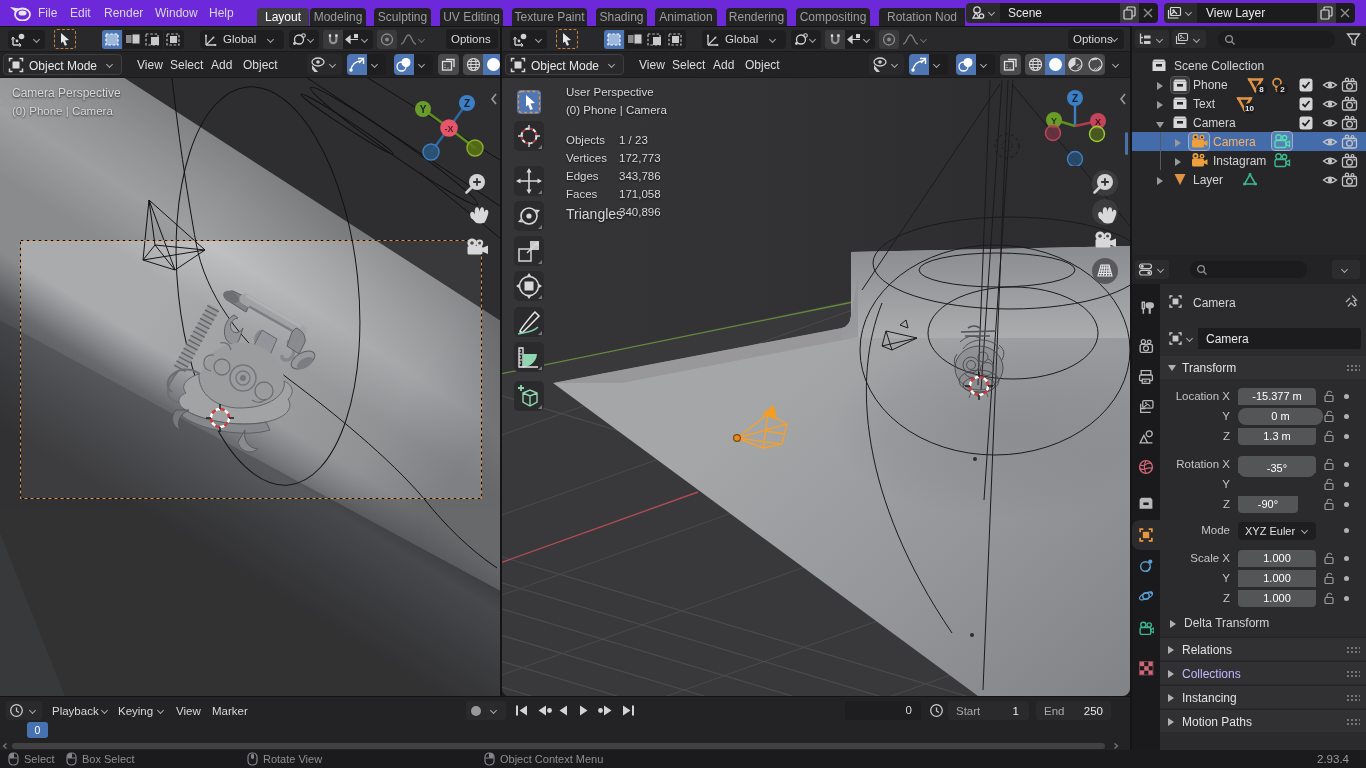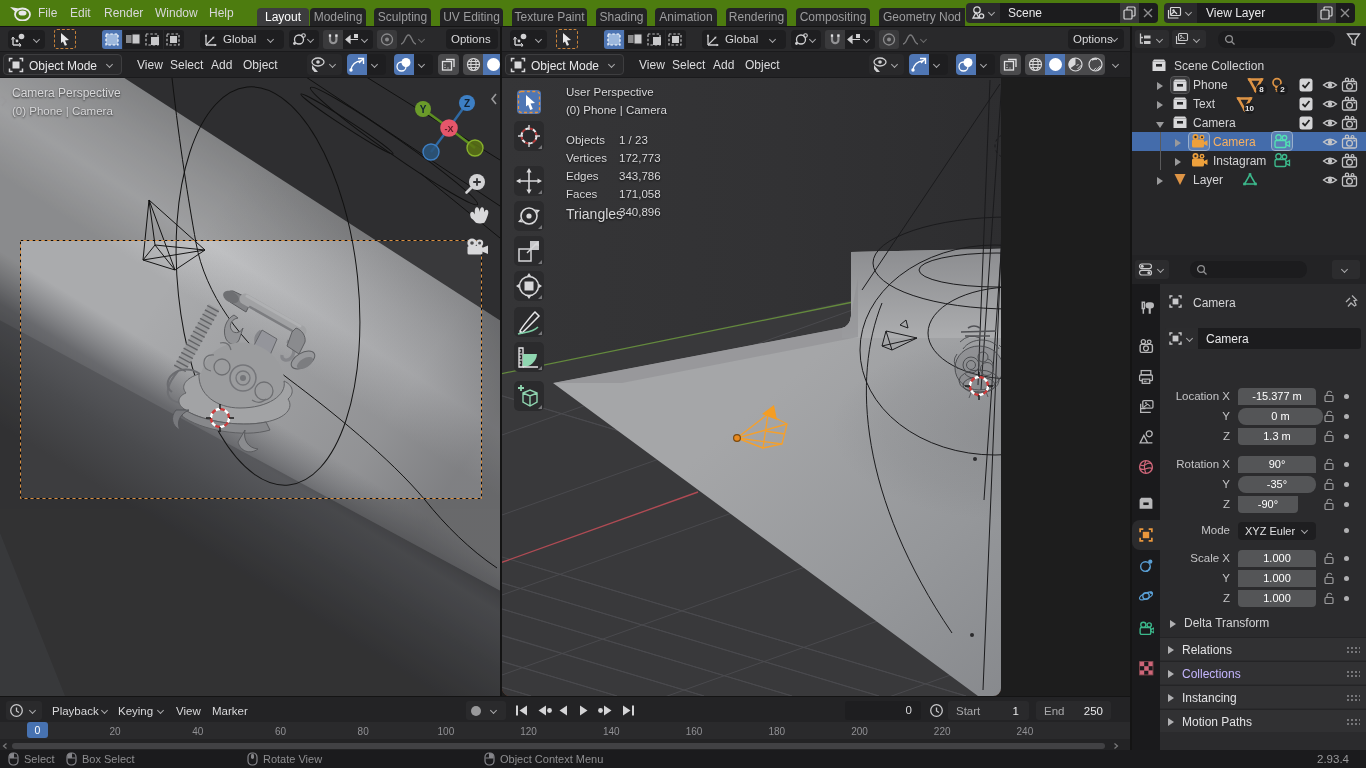--- a/index.html
+++ b/index.html
@@ -13,41 +13,41 @@
 .menuitem{position:absolute;color:#dcdcde;font-size:12px;top:6px}
 .panelhead{position:absolute;left:0;width:234px;height:23px;background:#313133;color:#dcdcde;font-size:12px}
 .tri-r{position:absolute;width:0;height:0;border-top:4px solid transparent;border-bottom:4px solid transparent;border-left:6px solid #b0b0b2}
 .tri-d{position:absolute;width:0;height:0;border-left:4px solid transparent;border-right:4px solid transparent;border-top:6px solid #b0b0b2}
 .field{position:absolute;background:#545557;border-radius:2px;color:#fff;font-size:11px;text-align:center}
 .dots6{position:absolute;width:14px;height:8px;background-image:radial-gradient(circle,#77777a 1px,transparent 1.2px);background-size:4px 4px}
 .eye,.cam,.chk{position:absolute}
 </style></head>
 <body>
 
-<div class="abs" style="left:0;top:0;width:1366px;height:26px;background:#4d7c0f">
+<div class="abs" style="left:0;top:0;width:1366px;height:26px;background:#6d28d9">
   <svg class="abs" style="left:9px;top:4px" width="22" height="17" viewBox="0 0 22 17">
     <ellipse cx="13.5" cy="10.5" rx="7.5" ry="6" fill="none" stroke="#e8e8ea" stroke-width="1.8"></ellipse>
     <ellipse cx="13.5" cy="9" rx="4" ry="2.6" fill="#e8e8ea"></ellipse>
     <path d="M1 3 L10 4.5 L6.5 8 Z" fill="#e8e8ea"></path>
   </svg>
   <span class="txt" style="left:38px;top:7px">File</span>
   <span class="txt" style="left:70px;top:7px">Edit</span>
   <span class="txt" style="left:104px;top:7px">Render</span>
   <span class="txt" style="left:155px;top:7px">Window</span>
   <span class="txt" style="left:209px;top:7px">Help</span>
   <div class="tab" style="left:257px;width:52px;background:#3c3c3e;color:#fff">Layout</div>
   <div class="tab" style="left:310px;width:56px">Modeling</div>
   <div class="tab" style="left:374px;width:57px">Sculpting</div>
   <div class="tab" style="left:440px;width:63px">UV Editing</div>
   <div class="tab" style="left:512px;width:75px">Texture Paint</div>
   <div class="tab" style="left:596px;width:51px">Shading</div>
   <div class="tab" style="left:655px;width:62px">Animation</div>
   <div class="tab" style="left:726px;width:61px">Rendering</div>
   <div class="tab" style="left:796px;width:74px">Compositing</div>
-  <div class="tab" style="left:879px;width:86px;border-radius:4px 0 0 0">Geometry Nod</div>
+  <div class="tab" style="left:879px;width:86px;border-radius:4px 0 0 0">Rotation Nod</div>
 
   <div class="abs" style="left:966px;top:3px;width:34px;height:20px;background:#2a2a2c;border-radius:4px 0 0 4px">
     <svg class="abs" style="left:3px;top:2px" width="16" height="16" viewBox="0 0 16 16">
       <circle cx="8" cy="5" r="3.2" fill="none" stroke="#d8d8da" stroke-width="1.3"></circle>
       <path d="M4 13 L7 7.5 L10 13 Z" fill="none" stroke="#d8d8da" stroke-width="1.3"></path>
       <circle cx="12.5" cy="11" r="2.2" fill="none" stroke="#d8d8da" stroke-width="1.3"></circle>
     </svg>
     <i class="vs" style="left:23px;top:7px"></i>
   </div>
   <div class="abs" style="left:1000px;top:3px;width:120px;height:20px;background:#1c1c1e">
@@ -540,21 +540,21 @@
   <circle cx="10" cy="73" r="4.6"></circle>
         <circle cx="17.6" cy="73" r="3.6"></circle>
   <rect x="5.5" y="76" width="15" height="8.6" rx="1.6"></rect>
   <path d="M 20 78 L 26 75.4 L 26 84 L 20 81.4 Z"></path>
  </g>
  <circle cx="10" cy="73" r="1.8" fill="#4a4a4c"></circle>
       <circle cx="17.6" cy="73" r="1.5" fill="#4a4a4c"></circle>
 </svg>
 </div>
 
-<div id="vpR" class="abs" style="left:502px;top:78px;width:499px;height:618px;background:#c2410c;overflow:hidden;border-radius:0 0 8px 8px">
+<div id="vpR" class="abs" style="left:502px;top:78px;width:628px;height:618px;background:#c2410c;overflow:hidden;border-radius:0 0 8px 8px">
 <svg class="abs" style="left:0;top:0" width="628" height="618" viewBox="0 0 628 618">
  <defs>
   <linearGradient id="wallG" gradientUnits="userSpaceOnUse" x1="0" y1="166" x2="0" y2="258">
    <stop offset="0" stop-color="#8a8b8e"></stop>
           <stop offset="1" stop-color="#abacae"></stop>
   </linearGradient>
   <linearGradient id="floorG" gradientUnits="userSpaceOnUse" x1="300" y1="290" x2="590" y2="630">
    <stop offset="0" stop-color="#a5a6a8"></stop>
           <stop offset="0.5" stop-color="#95979a"></stop>
           <stop offset="1" stop-color="#828488"></stop>
@@ -1161,20 +1161,25 @@
       <div class="abs" style="left:5px;top:44px;width:33px;height:21px;background:#2c2c2e;border-radius:3px 0 0 3px">
         <svg class="abs" style="left:3px;top:3px" width="15" height="15" viewBox="0 0 15 15">
           <path d="M2 4.5 L2 2 L4.5 2 M10.5 2 L13 2 L13 4.5 M13 10.5 L13 13 L10.5 13 M4.5 13 L2 13 L2 10.5" stroke="#c8c8ca" stroke-width="1.4" fill="none"></path>
           <rect x="4.6" y="4.6" width="5.8" height="5.8" fill="#c8c8ca"></rect>
         </svg>
         <i class="vs" style="left:22px;top:8px"></i>
       </div>
       <div class="abs" style="left:38px;top:44px;width:163px;height:21px;background:#1c1c1e;border-radius:0 3px 3px 0">
         <span class="txt" style="left:8px;top:5px;color:#e8e8ea">Camera</span>
       </div>
+      <div class="panelhead" style="top:72px;width:206px">
+        <div class="tri-d" style="left:8px;top:9px"></div>
+        <span class="txt" style="left:22px;top:6px;color:#e2e2e4">Transform</span>
+        <div class="dots6" style="right:6px;top:8px"></div>
+      </div>
       <span class="txt" style="left:0;top:107px;width:70px;text-align:right;color:#c4c4c6;font-size:11.5px;display:inline-block">Location X</span>
       <div class="field" style="left:78px;top:104px;width:78px;height:17px;line-height:17px;border-radius:4px 4px 0 0">-15.377 m</div>
       <svg class="abs" style="left:163px;top:106px" width="12" height="13" viewBox="0 0 12 13">
         <rect x="2" y="5.5" width="8" height="6" rx="1" fill="none" stroke="#98989a" stroke-width="1.2"></rect>
         <path d="M4 5.5 L4 3.5 A 2.5 2.5 0 0 1 8.8 2.8" fill="none" stroke="#98989a" stroke-width="1.2"></path>
       </svg>
       <div class="dot" style="left:184px;top:110px;width:5px;height:5px;background:#b0b0b2"></div>
       <span class="txt" style="left:0;top:127px;width:70px;text-align:right;color:#c4c4c6;font-size:11.5px;display:inline-block">Y</span>
       <div class="field" style="left:78px;top:124px;width:85px;height:17px;line-height:17px;border-radius:8px">0 m</div>
       <svg class="abs" style="left:163px;top:126px" width="12" height="13" viewBox="0 0 12 13">
@@ -1190,21 +1195,21 @@
       </svg>
       <div class="dot" style="left:184px;top:150px;width:5px;height:5px;background:#b0b0b2"></div>
       <span class="txt" style="left:0;top:175px;width:70px;text-align:right;color:#c4c4c6;font-size:11.5px;display:inline-block">Rotation X</span>
       <div class="field" style="left:78px;top:172px;width:78px;height:17px;line-height:17px;border-radius:4px 4px 0 0">90°</div>
       <svg class="abs" style="left:163px;top:174px" width="12" height="13" viewBox="0 0 12 13">
         <rect x="2" y="5.5" width="8" height="6" rx="1" fill="none" stroke="#98989a" stroke-width="1.2"></rect>
         <path d="M4 5.5 L4 3.5 A 2.5 2.5 0 0 1 8.8 2.8" fill="none" stroke="#98989a" stroke-width="1.2"></path>
       </svg>
       <div class="dot" style="left:184px;top:178px;width:5px;height:5px;background:#b0b0b2"></div>
       <span class="txt" style="left:0;top:195px;width:70px;text-align:right;color:#c4c4c6;font-size:11.5px;display:inline-block">Y</span>
-      <div class="field" style="left:78px;top:192px;width:78px;height:17px;line-height:17px;border-radius:8px">-35°</div>
+      <div class="field" style="left:78px;top:176px;width:78px;height:17px;line-height:17px;border-radius:8px">-35°</div>
       <svg class="abs" style="left:163px;top:194px" width="12" height="13" viewBox="0 0 12 13">
         <rect x="2" y="5.5" width="8" height="6" rx="1" fill="none" stroke="#98989a" stroke-width="1.2"></rect>
         <path d="M4 5.5 L4 3.5 A 2.5 2.5 0 0 1 8.8 2.8" fill="none" stroke="#98989a" stroke-width="1.2"></path>
       </svg>
       <div class="dot" style="left:184px;top:198px;width:5px;height:5px;background:#b0b0b2"></div>
       <span class="txt" style="left:0;top:215px;width:70px;text-align:right;color:#c4c4c6;font-size:11.5px;display:inline-block">Z</span>
       <div class="field" style="left:78px;top:212px;width:60px;height:17px;line-height:17px;border-radius:0 0 4px 4px">-90°</div>
       <svg class="abs" style="left:163px;top:214px" width="12" height="13" viewBox="0 0 12 13">
         <rect x="2" y="5.5" width="8" height="6" rx="1" fill="none" stroke="#98989a" stroke-width="1.2"></rect>
         <path d="M4 5.5 L4 3.5 A 2.5 2.5 0 0 1 8.8 2.8" fill="none" stroke="#98989a" stroke-width="1.2"></path>
@@ -1300,34 +1305,20 @@
       <path d="M7.5 4.5 L7.5 8 L10 9.5" stroke="#c8c8ca" stroke-width="1.3" fill="none"></path>
     </svg>
  <div class="abs" style="left:948px;top:4px;width:81px;height:19px;background:#2a2a2c;border-radius:3px">
   <span class="txt" style="left:8px;top:5px;color:#a8a8aa;font-size:11.5px">Start</span>
   <span class="txt" style="right:10px;top:5px;color:#e8e8ea;font-size:11.5px;left:auto">1</span>
  </div>
  <div class="abs" style="left:1036px;top:4px;width:75px;height:19px;background:#2a2a2c;border-radius:3px">
   <span class="txt" style="left:8px;top:5px;color:#a8a8aa;font-size:11.5px">End</span>
   <span class="txt" style="right:8px;top:5px;color:#e8e8ea;font-size:11.5px;left:auto">250</span>
  </div>
- <div class="abs" style="left:0;top:25px;width:1130px;height:17px;background:#2a2a2c" id="ruler">
-      <span class="txt" style="left:105px;top:5px;width:20px;text-align:center;color:#909094;font-size:10px">20</span>
-      <span class="txt" style="left:187.72px;top:5px;width:20px;text-align:center;color:#909094;font-size:10px">40</span>
-      <span class="txt" style="left:270.44px;top:5px;width:20px;text-align:center;color:#909094;font-size:10px">60</span>
-      <span class="txt" style="left:353.15999999999997px;top:5px;width:20px;text-align:center;color:#909094;font-size:10px">80</span>
-      <span class="txt" style="left:435.88px;top:5px;width:20px;text-align:center;color:#909094;font-size:10px">100</span>
-      <span class="txt" style="left:518.6px;top:5px;width:20px;text-align:center;color:#909094;font-size:10px">120</span>
-      <span class="txt" style="left:601.3199999999999px;top:5px;width:20px;text-align:center;color:#909094;font-size:10px">140</span>
-      <span class="txt" style="left:684.04px;top:5px;width:20px;text-align:center;color:#909094;font-size:10px">160</span>
-      <span class="txt" style="left:766.76px;top:5px;width:20px;text-align:center;color:#909094;font-size:10px">180</span>
-      <span class="txt" style="left:849.48px;top:5px;width:20px;text-align:center;color:#909094;font-size:10px">200</span>
-      <span class="txt" style="left:932.2px;top:5px;width:20px;text-align:center;color:#909094;font-size:10px">220</span>
-      <span class="txt" style="left:1014.9200000000001px;top:5px;width:20px;text-align:center;color:#909094;font-size:10px">240</span>
-    </div>
  <div class="abs" style="left:27px;top:25px;width:21px;height:16px;background:#4772b1;border-radius:3px;color:#fff;font-size:10.5px;text-align:center;line-height:16px">0</div>
  <div class="abs" style="left:0;top:45px;width:1130px;height:8px;background:#232325">
   <div class="abs" style="left:12px;top:1px;width:1093px;height:6px;background:#414144;border-radius:3px"></div>
   <svg class="abs" style="left:1px;top:0" width="8" height="8" viewBox="0 0 8 8">
         <path d="M5.5 1.5 L2.5 4 L5.5 6.5" stroke="#7a7a7c" stroke-width="1.2" fill="none"></path>
       </svg>
   <svg class="abs" style="left:1112px;top:0" width="8" height="8" viewBox="0 0 8 8">
         <path d="M2.5 1.5 L5.5 4 L2.5 6.5" stroke="#7a7a7c" stroke-width="1.2" fill="none"></path>
       </svg>
  </div>

